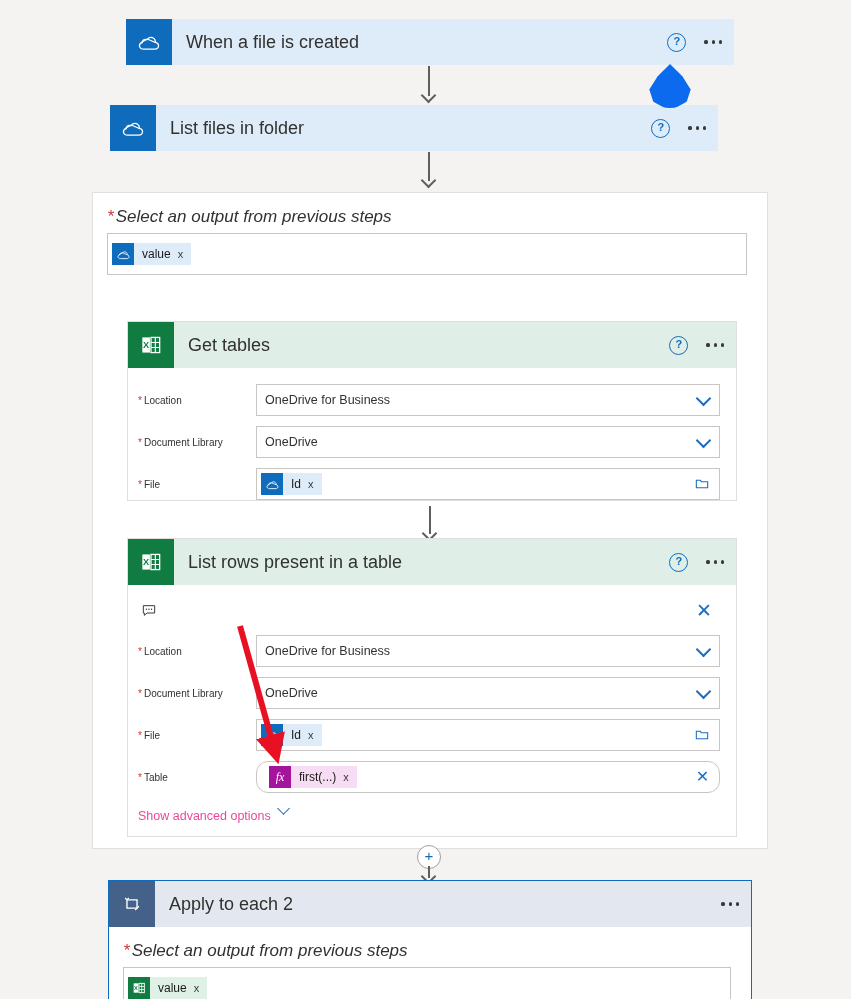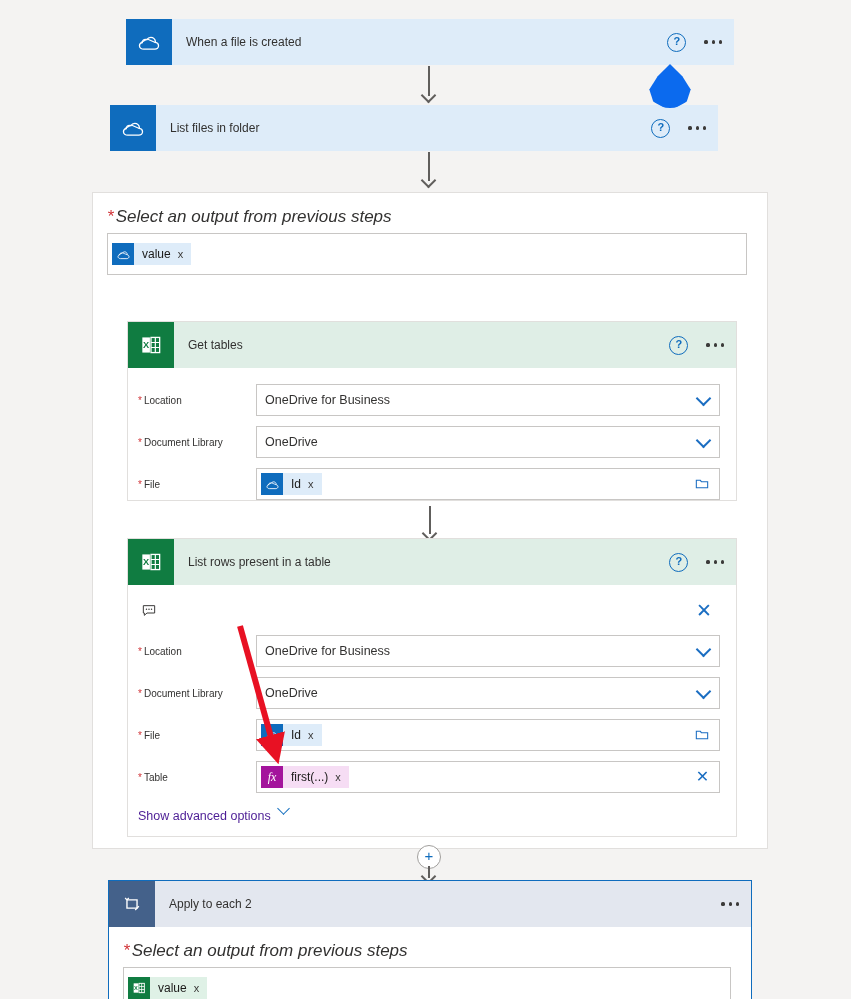--- a/index.html
+++ b/index.html
@@ -10,21 +10,21 @@
     color:#323130;
     overflow:hidden;
     position:relative;
   }
   .canvas{position:absolute;left:0;top:0;width:851px;height:999px;}
 
   
   .card{position:absolute;background:#fff;}
   .card-head{display:flex;align-items:center;height:46px;position:relative;}
   .icon-tile{width:46px;height:46px;flex:0 0 46px;display:flex;align-items:center;justify-content:center;}
-  .card-title{font-size:12px;margin-left:14px;color:#323130;white-space:nowrap;text-align:center;}
+  .card-title{font-size:18px;margin-left:14px;color:#323130;white-space:nowrap;text-align:center;}
   .head-actions{position:absolute;right:10px;top:0;height:46px;display:flex;align-items:center;gap:16px;}
 
   .help{width:17px;height:17px;border:1.4px solid #0f6cbd;border-radius:50%;
         color:#0f6cbd;font-size:11px;line-height:15px;text-align:center;font-weight:bold;}
   .ellipsis{display:flex;gap:4px;align-items:center;padding:6px 2px;}
   .ellipsis i{width:3.2px;height:3.2px;border-radius:50%;background:#3b3a39;display:block;}
 
   
   .conn{position:absolute;width:2px;background:#605e5c;}
   .arrowhead{position:absolute;width:16px;height:10px;}
@@ -65,21 +65,21 @@
       font-family:"Liberation Serif",serif;}
   .tk-fx .token-body{background:#f6ddf4;}
 
   .sublabel{font-size:17px;color:#323130;margin-bottom:6px;font-style:italic;}
   .tokbox{height:30px;border:1px solid #c8c6c4;background:#fff;display:flex;align-items:center;padding:4px 4px;}
 
   .note-row{display:flex;align-items:center;height:34px;position:relative;
       font-size:12.5px;color:#323130;border-bottom:0;}
   .note-ico{width:26px;flex:0 0 26px;display:flex;align-items:center;justify-content:center;}
 
-  .advlink{font-size:12.5px;color:#4c1d95;display:flex;align-items:flex-start;gap:8px;}
+  .advlink{font-size:12.5px;color:#ec4899;display:flex;align-items:flex-start;gap:8px;}
   .advchev{width:8px;height:8px;border-right:1.6px solid #0f6cbd;border-bottom:1.6px solid #0f6cbd;
       transform:rotate(45deg);margin-top:-5px;}
 
   .cursor-drop{position:absolute;width:44px;height:44px;background:#0b6aee;
       border-radius:50% 50% 50% 50%/60% 60% 40% 40%;
       clip-path:polygon(50% 0%,78% 28%,97% 58%,88% 86%,62% 100%,38% 100%,12% 86%,3% 58%,22% 28%);}
 
   .hdr-blue{background:#deecf9;}
   .hdr-green{background:#dfeee6;}
   .t-ico{display:block;}
@@ -293,21 +293,21 @@
             <span style="position:absolute;right:9px;top:50%;margin-top:-8px;">
               <svg width="16" height="16" viewBox="0 0 24 24">
                   <path d="M3.5 6.5h6l1.6 2h9.4v9H3.5z" fill="none" stroke="#1b6ec2" stroke-width="1.6"></path>
                 </svg>
             </span>
           </div>
         </div>
 
         <div class="field-row">
           <div class="field-label"><span class="req">*</span><span>Table</span></div>
-          <div class="field-ctl" style="padding:0 4px;">
+          <div class="field-ctl" style="padding:0 12px;border-radius:12px;">
             <div class="token tk-fx">
               <div class="token-ico">fx</div>
               <div class="token-body">
                 <span>first(...)</span>
                 <span class="token-x">x</span>
               </div>
             </div>
             <span class="clearx">✕</span>
           </div>
         </div>

